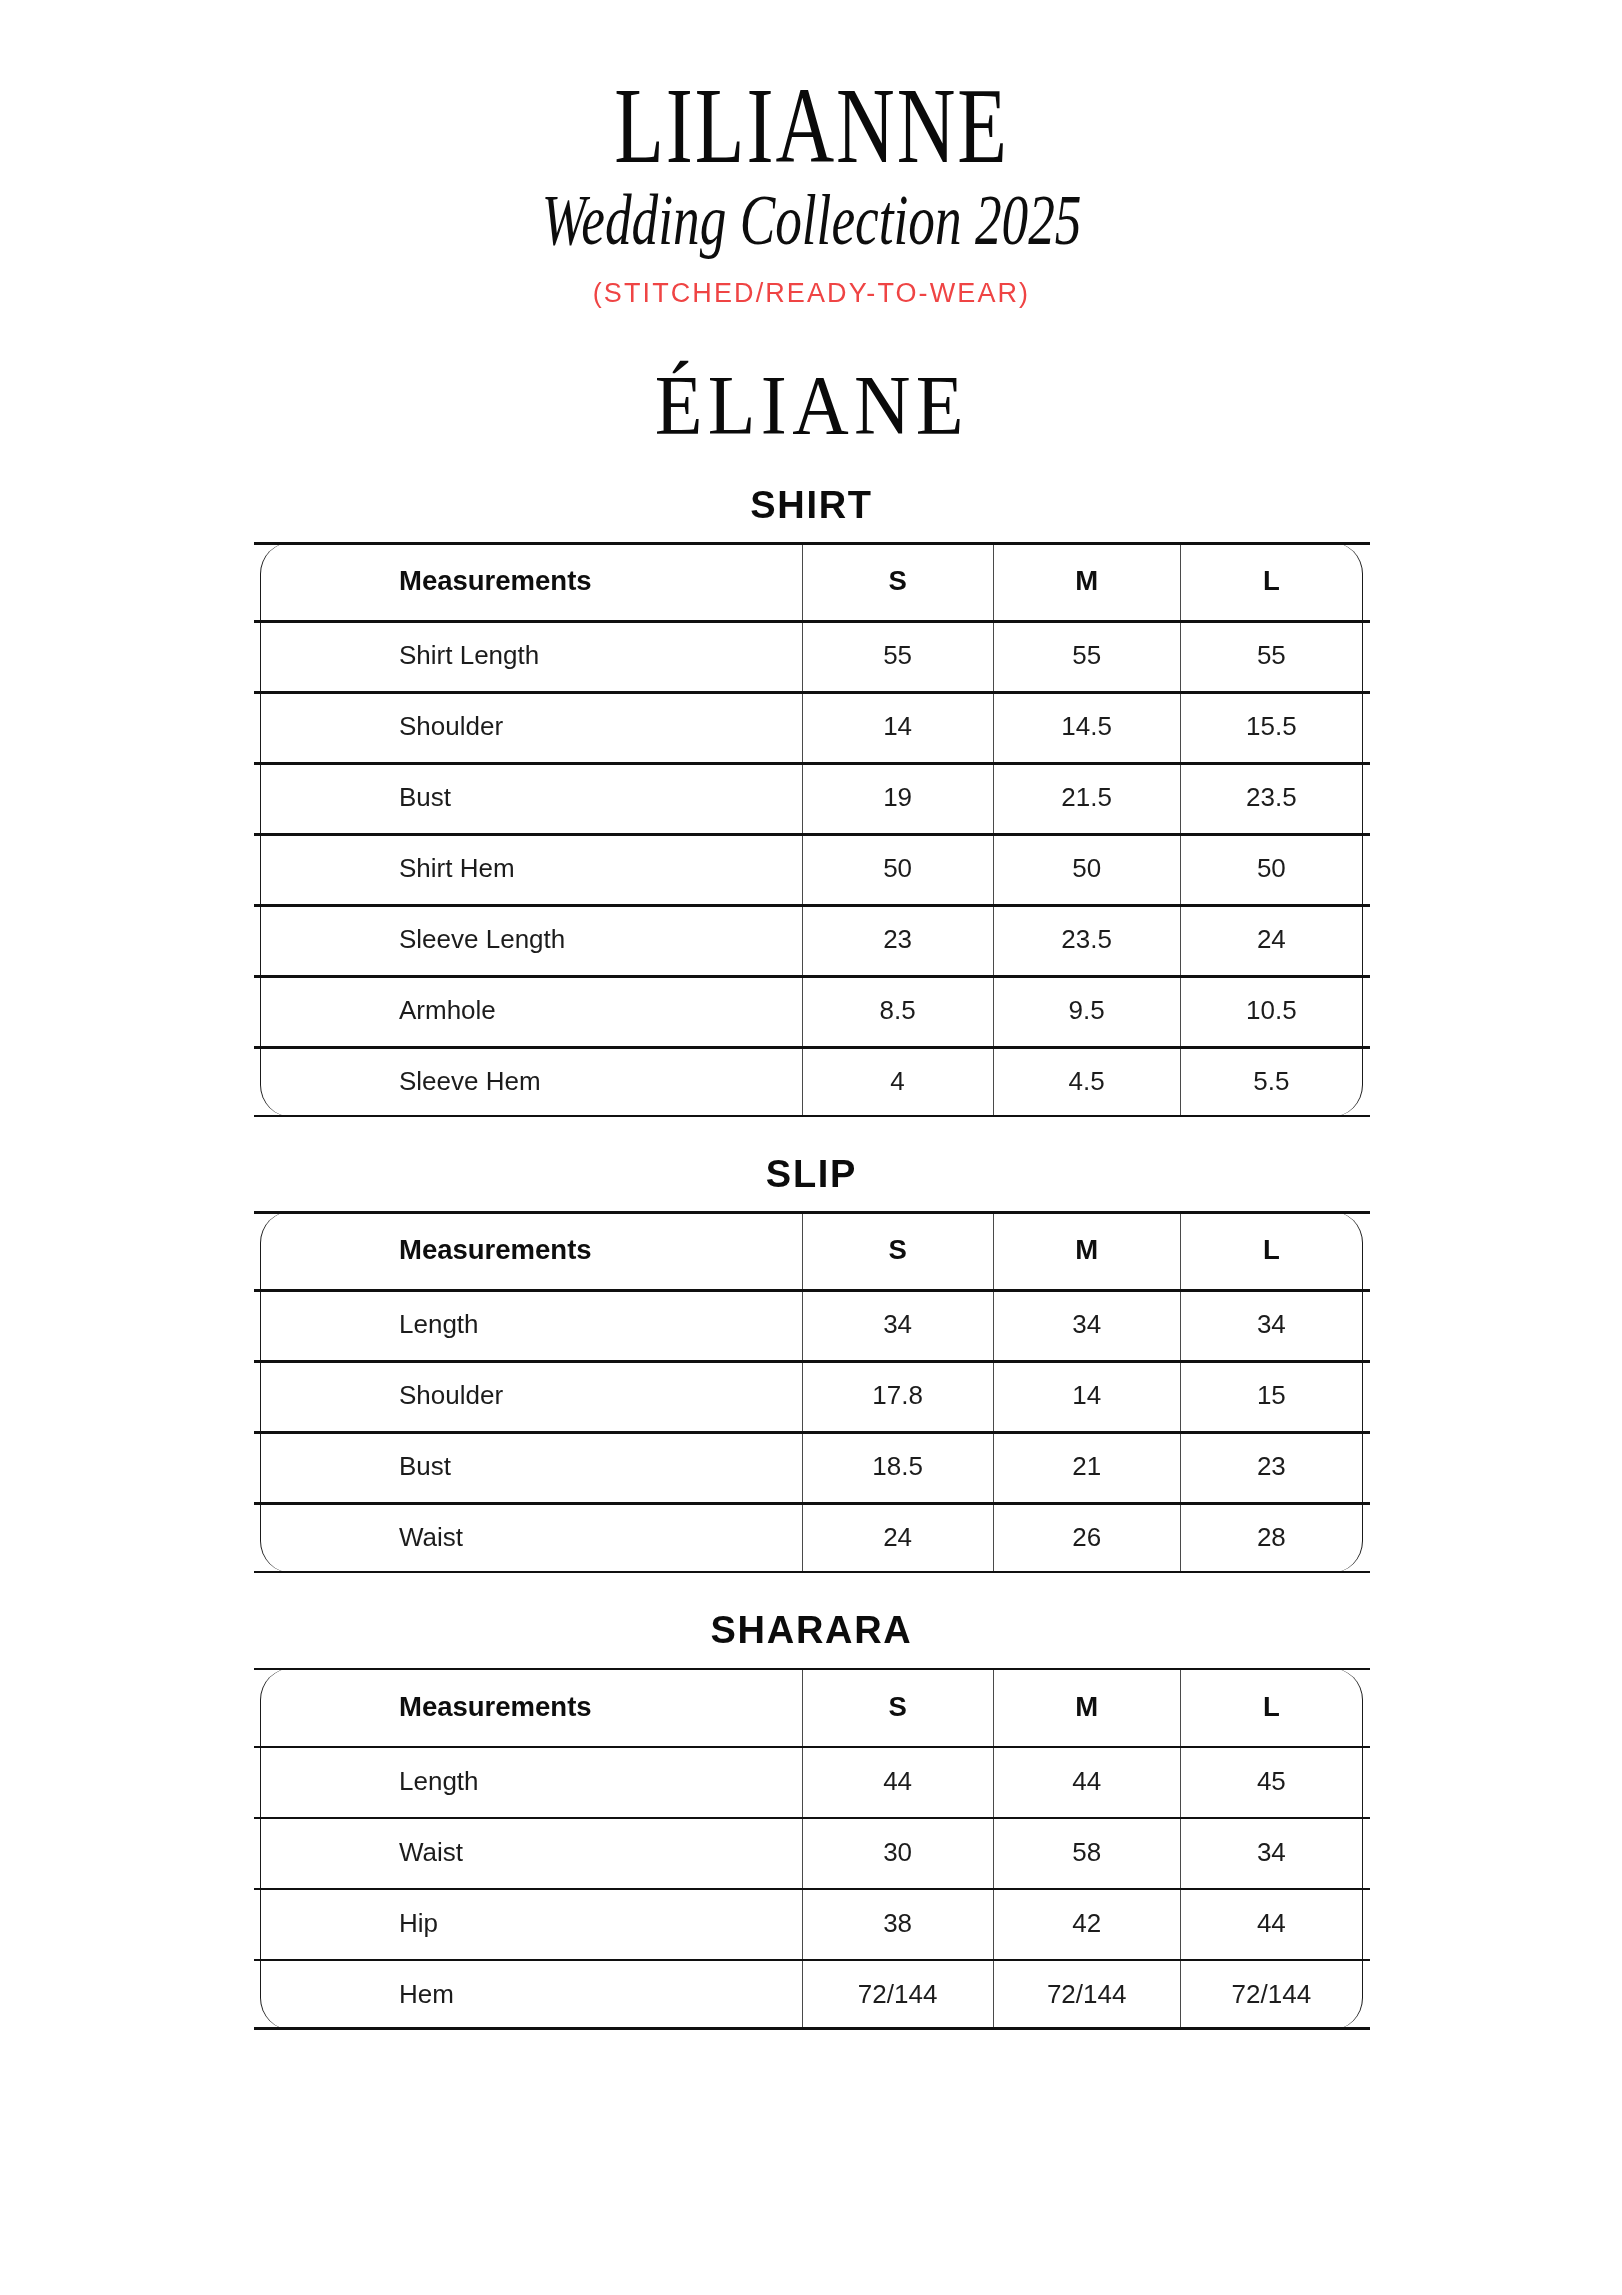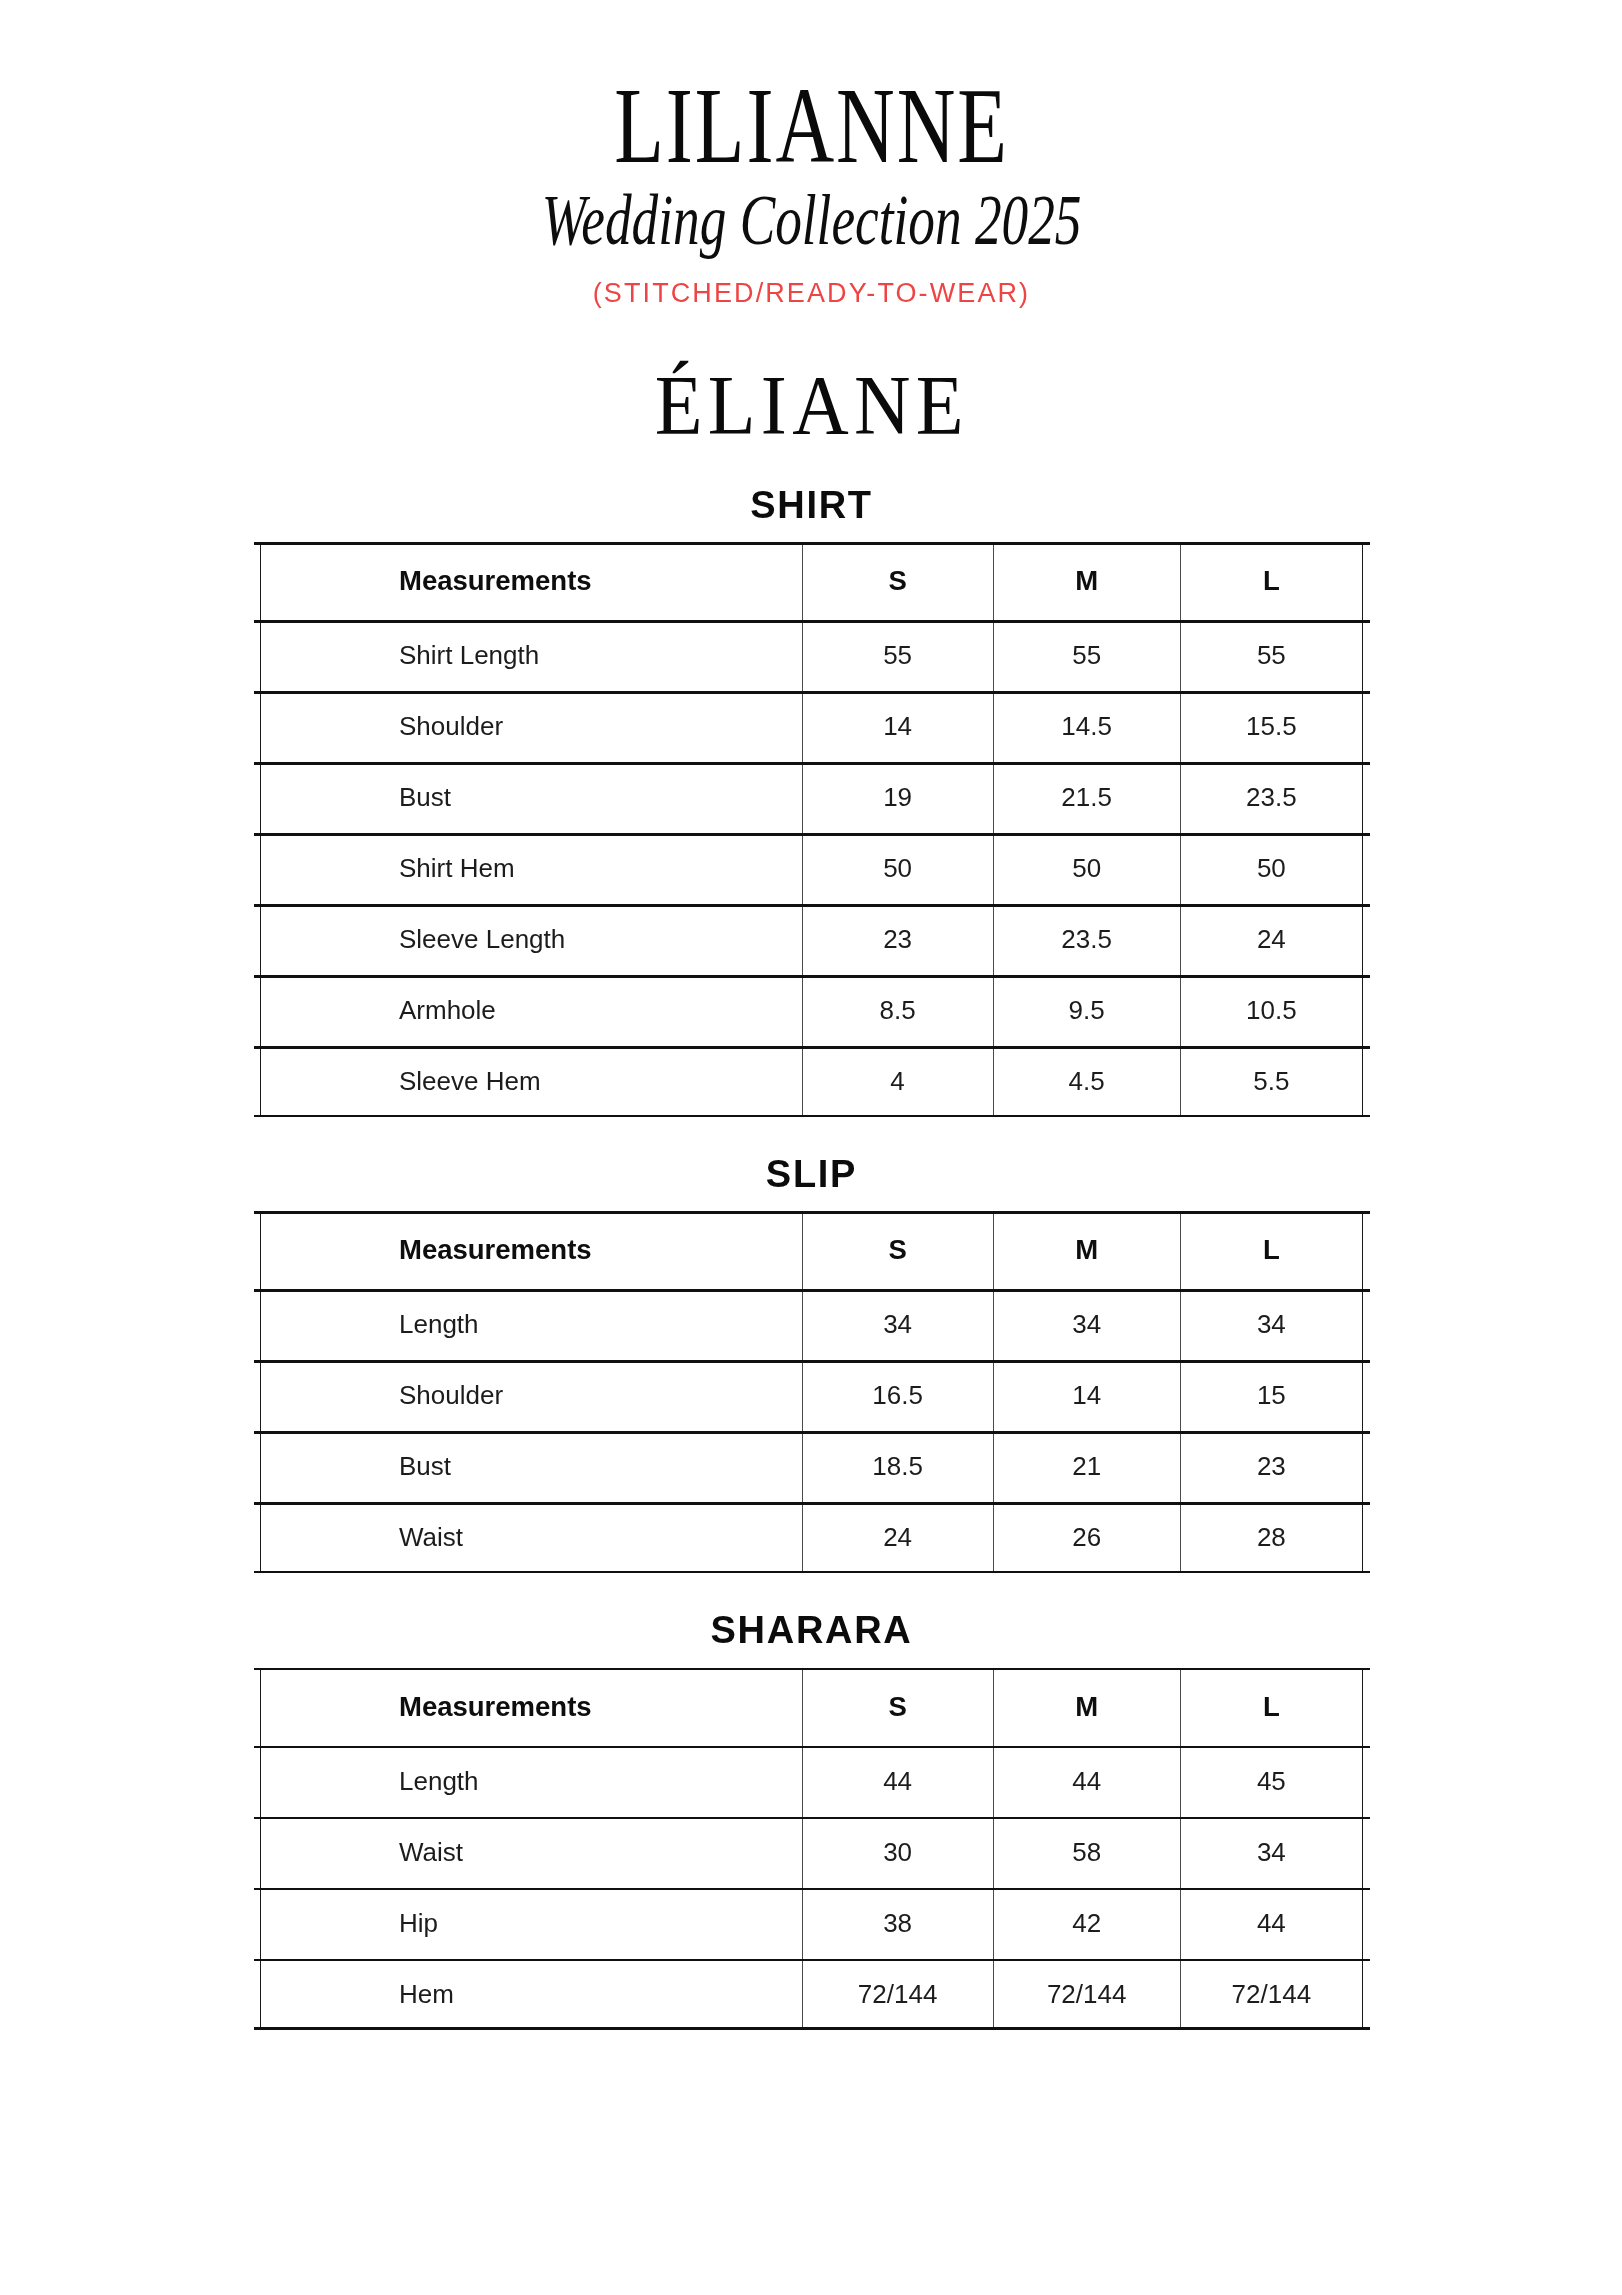--- a/index.html
+++ b/index.html
@@ -90,20 +90,21 @@
   .section-title.later { margin-top: 38px; }
 
   
   .tbl {
     width: 1103px;
     margin: 18.3px auto 0 auto;
     position: relative;
     border-left: 1.7px solid #1a1a1a;
     border-right: 1.7px solid #1a1a1a;
     text-align: left;
+    border-radius: 32px;
   }
   .tbl .row {
     position: relative;
     display: grid;
     grid-template-columns: 49.1% 17.35% 17.0% 16.55%;
     height: 71px;
   }
   .tbl .row.header-row { height: 78px; }
   
   .tbl .row::after {
@@ -227,21 +228,21 @@
         <div class="cell size-col">L</div>
       </div>
       <div class="row">
         <div class="cell label-col">Length</div>
         <div class="cell size-col">34</div>
         <div class="cell size-col">34</div>
         <div class="cell size-col">34</div>
       </div>
       <div class="row">
         <div class="cell label-col">Shoulder</div>
-        <div class="cell size-col">16.5</div>
+        <div class="cell size-col">17.8</div>
         <div class="cell size-col">14</div>
         <div class="cell size-col">15</div>
       </div>
       <div class="row">
         <div class="cell label-col">Bust</div>
         <div class="cell size-col">18.5</div>
         <div class="cell size-col">21</div>
         <div class="cell size-col">23</div>
       </div>
       <div class="row">

